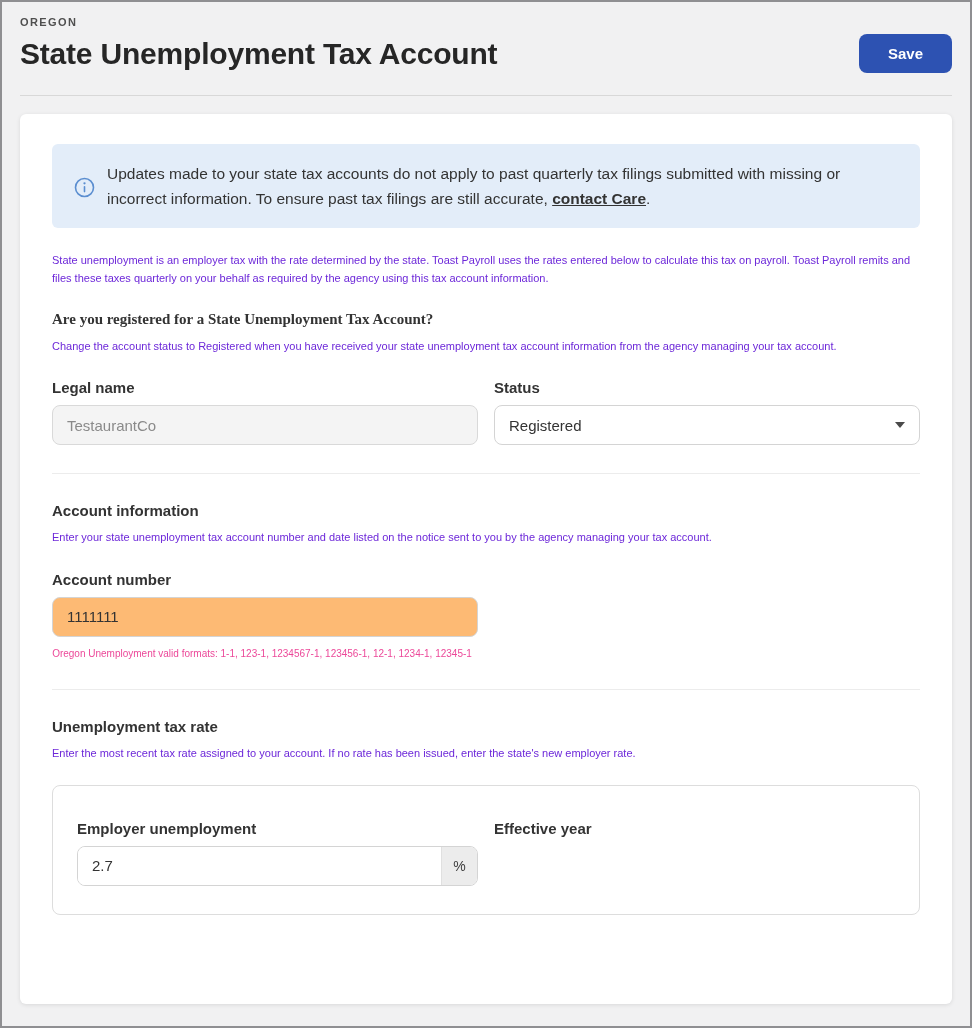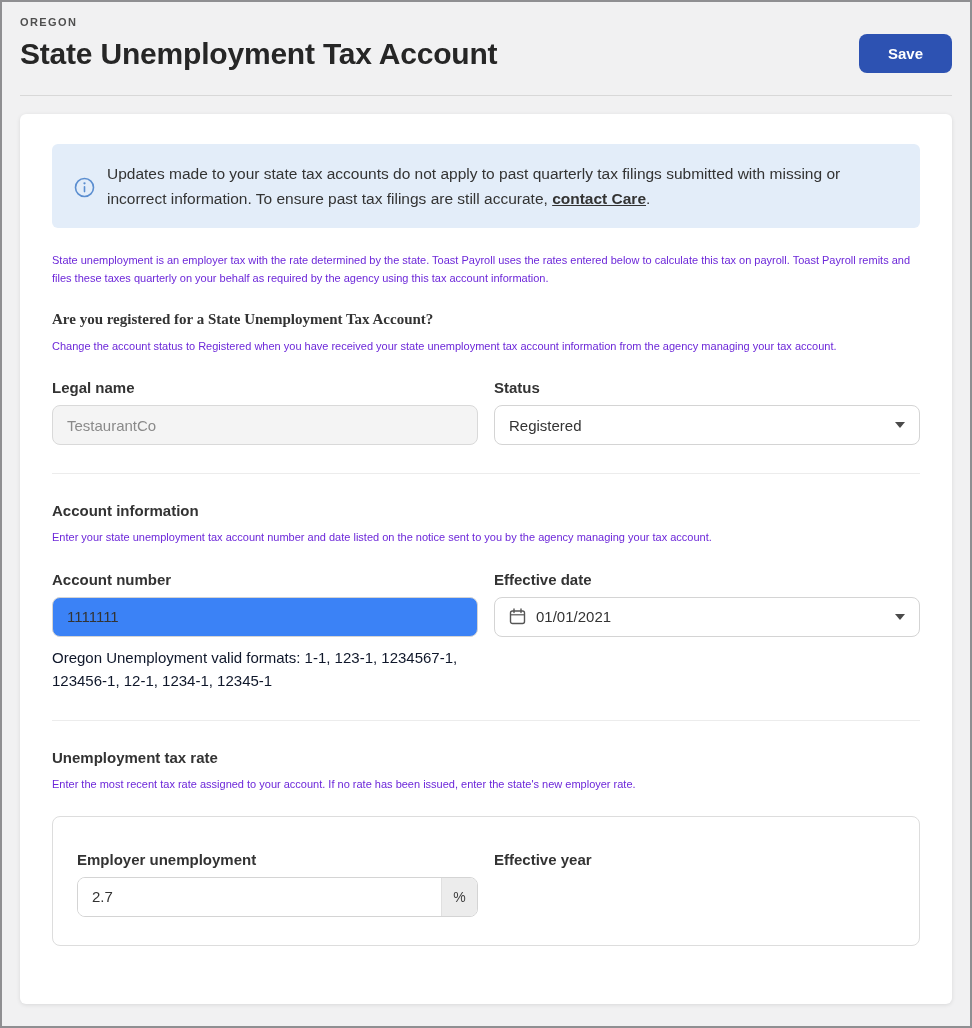--- a/index.html
+++ b/index.html
@@ -119,21 +119,21 @@
   }
   .text-input {
     width: 100%;
     height: 40px;
     border: 1px solid #d4d4d4;
     border-radius: 8px;
     padding: 0 14px;
     font-family: inherit;
     font-size: 15px;
     color: #333333;
-    background: #3b82f6;
+    background: #fdba74;
     outline: none;
   }
   .text-input:disabled {
     background: #f4f4f4;
     color: #8a8a8a;
     border-color: #d9d9d9;
   }
   .select {
     height: 40px;
     border: 1px solid #d4d4d4;
@@ -150,25 +150,26 @@
   }
   .select-left { display: flex; align-items: center; gap: 10px; }
   .caret {
     width: 0; height: 0;
     border-left: 5.5px solid transparent;
     border-right: 5.5px solid transparent;
     border-top: 6px solid #4a4a4a;
     flex: 0 0 auto;
   }
   .helper-text {
-    font-size: 15px;
-    color: #0f172a;
+    font-size: 10px;
+    color: #ec4899;
     line-height: 1.55;
     margin-top: 9px;
     max-width: 420px;
+    text-align: center;
   }
   
   .rate-card {
     border: 1px solid #dddddd;
     border-radius: 8px;
     padding: 24px 24px 28px 24px;
     margin-top: 22px;
   }
   .rate-card .field-grid { margin-top: 10px; }
   .suffix-input {
@@ -247,35 +248,20 @@
     <hr class="divider">
 
     <h2 class="section-heading">Account information</h2>
     <p class="body-text" style="margin-top:10px;">Enter your state unemployment tax account number and date listed on the notice sent to you by the agency managing your tax account.</p>
 
     <div class="field-grid">
       <div>
         <label class="field-label">Account number</label>
         <input class="text-input" type="text" value="1111111" style="">
         <div class="helper-text">Oregon Unemployment valid formats: 1-1, 123-1, 1234567-1, 123456-1, 12-1, 1234-1, 12345-1</div>
-      </div>
-      <div>
-        <label class="field-label">Effective date</label>
-        <div class="select">
-          <span class="select-left">
-            <svg width="17" height="17" viewBox="0 0 17 17">
-              <rect x="1.5" y="3" width="14" height="12.5" rx="2" fill="none" stroke="#555555" stroke-width="1.4"></rect>
-              <line x1="5" y1="1" x2="5" y2="4.5" stroke="#555555" stroke-width="1.4" stroke-linecap="round"></line>
-              <line x1="12" y1="1" x2="12" y2="4.5" stroke="#555555" stroke-width="1.4" stroke-linecap="round"></line>
-              <line x1="1.5" y1="6.8" x2="15.5" y2="6.8" stroke="#555555" stroke-width="1.2"></line>
-            </svg>
-            <span>01/01/2021</span>
-          </span>
-          <span class="caret"></span>
-        </div>
       </div>
     </div>
 
     <hr class="divider">
 
     <h2 class="section-heading">Unemployment tax rate</h2>
     <p class="body-text" style="margin-top:10px;">Enter the most recent tax rate assigned to your account. If no rate has been issued, enter the state's new employer rate.</p>
 
     <div class="rate-card">
       <div class="field-grid">

